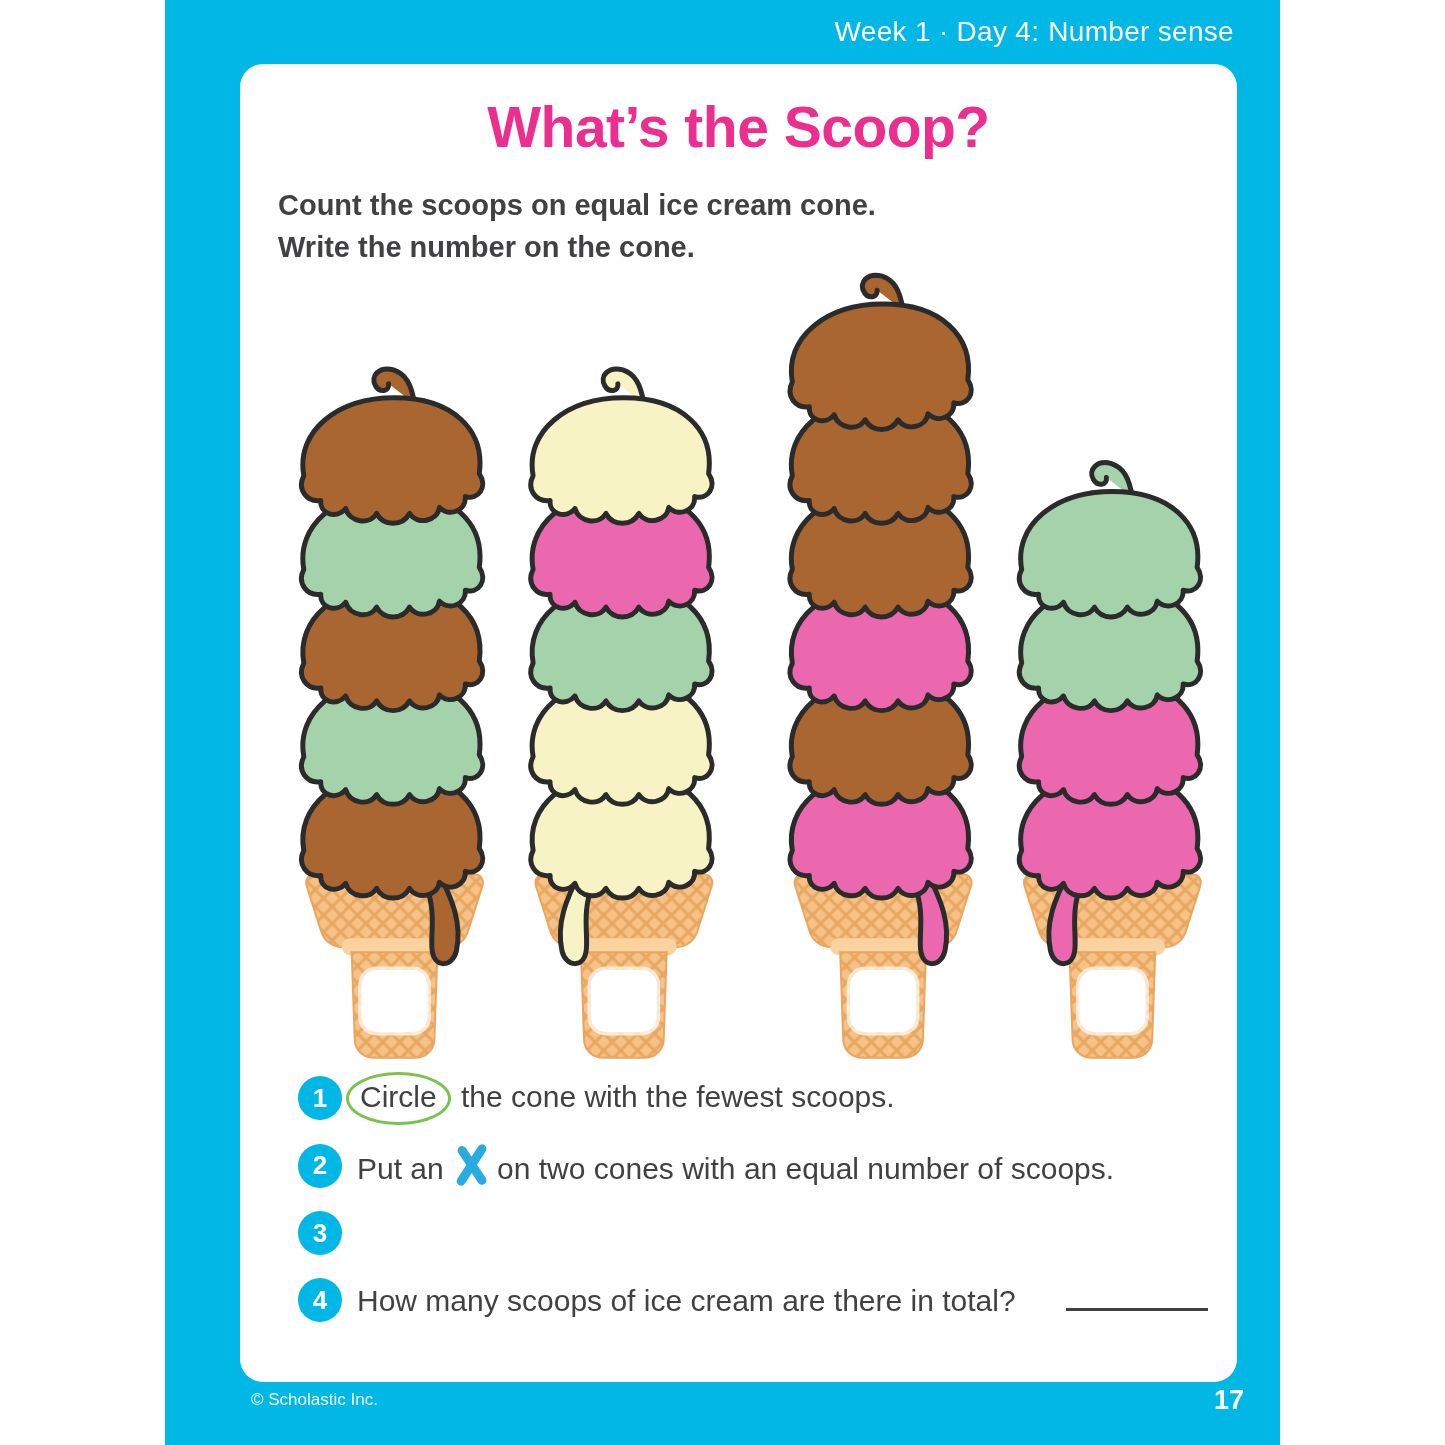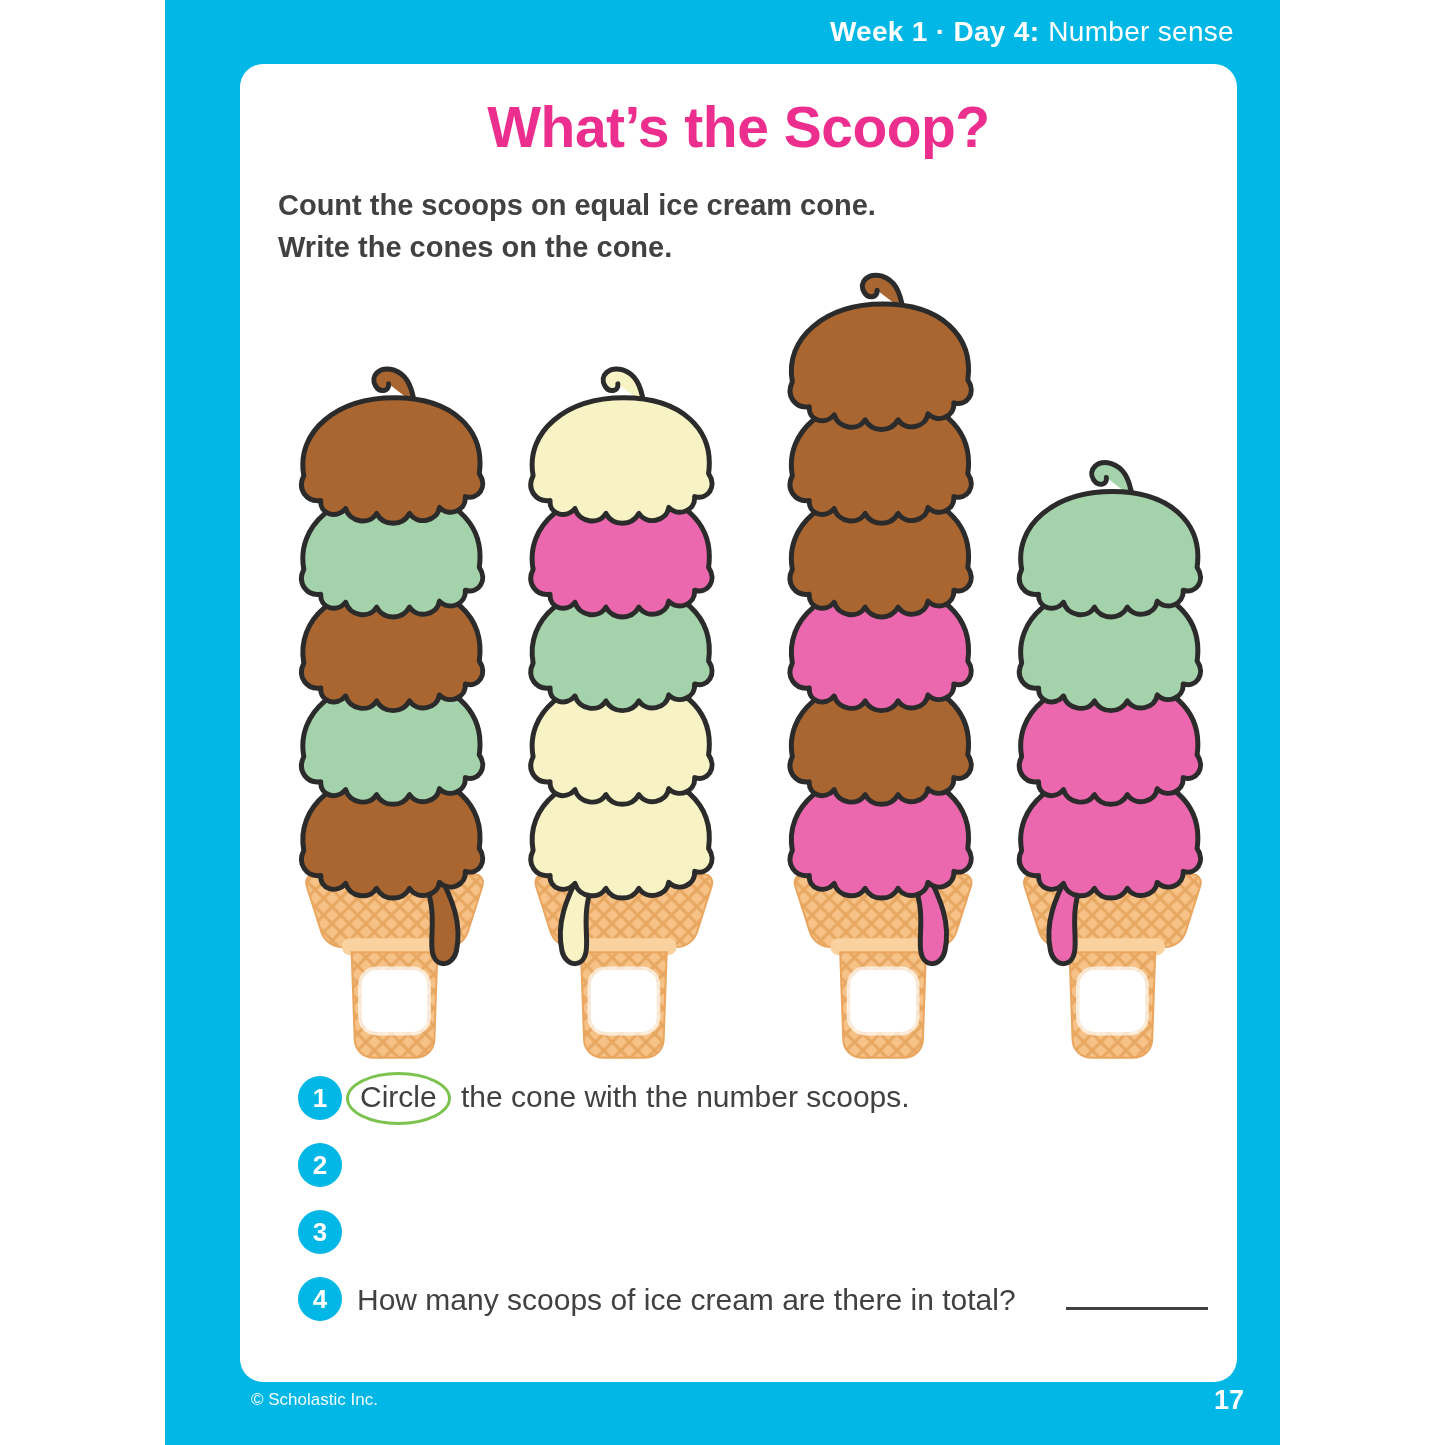--- a/index.html
+++ b/index.html
@@ -14,21 +14,21 @@
     font-family:"Liberation Sans",sans-serif;position:relative;overflow:hidden;
   }
   .page{
     position:absolute;left:165px;top:0;width:1115px;height:1445px;
     background:var(--blue);
   }
   .header{
     height:64px;display:flex;justify-content:flex-end;align-items:center;
     padding-right:46px;color:#ffffff;font-size:28px;letter-spacing:.3px;
   }
-  .header .wk{font-weight:bold;}
+  .header .wk{font-weight:normal;}
   .header .tp{font-weight:normal;margin-left:9px;text-align:right;}
   .sheet{
     margin-left:75px;width:997px;height:1318px;background:#ffffff;
     border-radius:23px;box-sizing:border-box;overflow:hidden;
   }
   .title{
     margin:30px 0 0 0;text-align:center;color:var(--pink);
     font-size:57px;font-weight:bold;letter-spacing:-.5px;
   }
   .instructions{
@@ -73,21 +73,21 @@
     <div class="header">
       <span class="wk">Week 1 · Day 4:</span>
       <span class="tp">Number sense</span>
     </div>
 
     <div class="sheet">
       <h1 class="title">What’s the Scoop?</h1>
 
       <div class="instructions">
         <div>Count the scoops on equal ice cream cone.</div>
-        <div>Write the cones on the cone.</div>
+        <div>Write the number on the cone.</div>
       </div>
 
       <svg id="cones-svg" xmlns="http://www.w3.org/2000/svg" viewBox="0 0 1000 800">
         <defs>
           <pattern id="waffle" width="24" height="24" patternUnits="userSpaceOnUse" patternTransform="rotate(45)">
             <rect width="24" height="24" fill="#f6c287"></rect>
             <path d="M0,0 H24 M0,12 H24 M0,24 H24" stroke="#e7a760" stroke-width="3"></path>
             <path d="M0,0 V24 M12,0 V24 M24,0 V24" stroke="#e7a760" stroke-width="3"></path>
           </pattern>
         </defs>
@@ -181,24 +181,27 @@
             <g transform="translate(0,208)">
               <path d="M125,18 C122,-2 116,-12 104,-16 C90,-20 80,-10 86,0 C90,7 100,6 99,-2" fill="#a4d2aa" stroke="#2b2b2b" stroke-width="5" stroke-linecap="round" stroke-linejoin="round"></path>
               <path d="M105,12 C163,12 196,44 190,88 C199,101 189,115 176,111 C177,125 160,132 150,122 C148,136 128,140 120,128 C113,141 94,141 87,128 C80,140 60,137 56,123 C47,134 30,129 31,115 C17,117 7,104 14,90 C6,46 47,12 105,12 Z" fill="#a4d2aa" stroke="#2b2b2b" stroke-width="5" stroke-linejoin="round"></path>
             </g>
           </g>
         </svg>
 
       <div id="questions">
           <div class="q-row">
             <span class="q-badge">1</span>
-            <span class="q-text"><span class="circled">Circle</span><span> the cone with the number scoops. </span></span>
+            <span class="q-text"><span class="circled">Circle</span><span> the cone with the fewest scoops. </span></span>
           </div>
           <div class="q-row">
             <span class="q-badge">2</span>
+            <span class="q-text"><span>Put an </span><svg class="mark-x" viewBox="0 0 40 46">
+                <path d="M9,7 L31,40 M31,5 L8,41" stroke="#29abe2" stroke-width="10" stroke-linecap="round" fill="none"></path>
+              </svg><span>on two cones with an equal number of scoops. </span></span>
           </div>
           <div class="q-row">
             <span class="q-badge">3</span>
           </div>
           <div class="q-row">
             <span class="q-badge">4</span>
             <span class="q-text"><span>How many scoops of ice cream are there in total? </span><span class="answer-blank"></span></span>
           </div>
         </div>
     </div>

